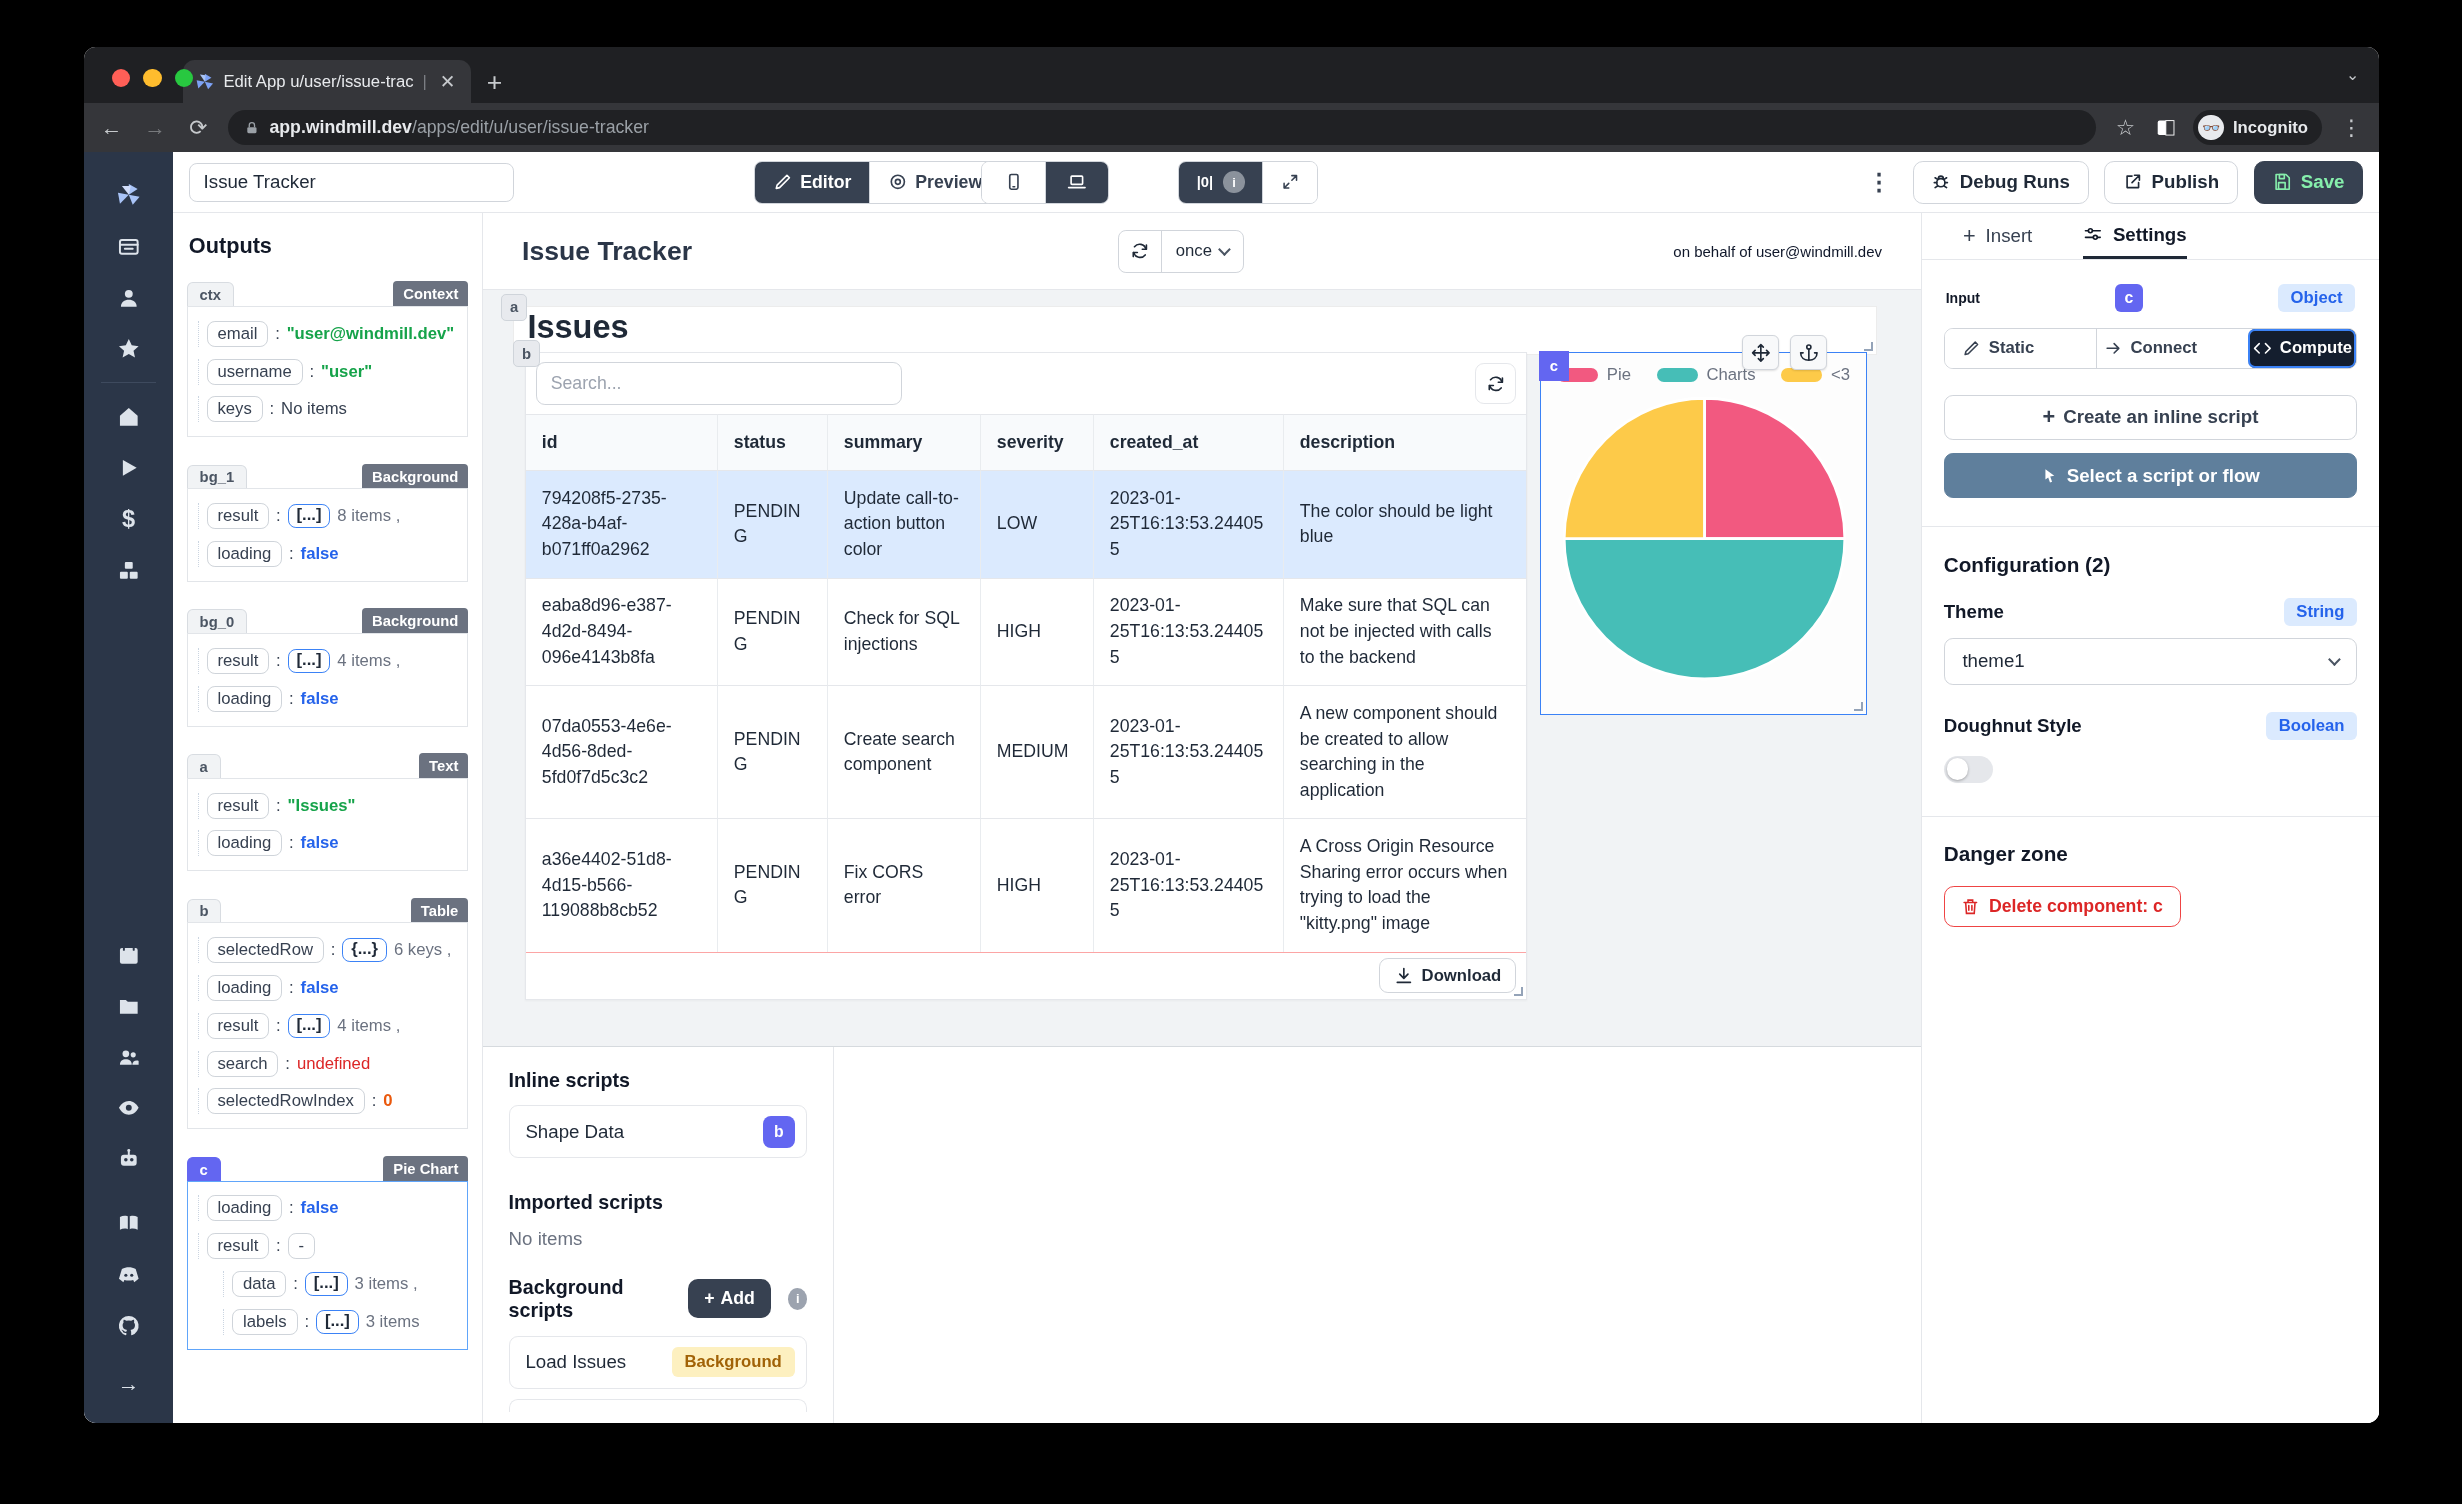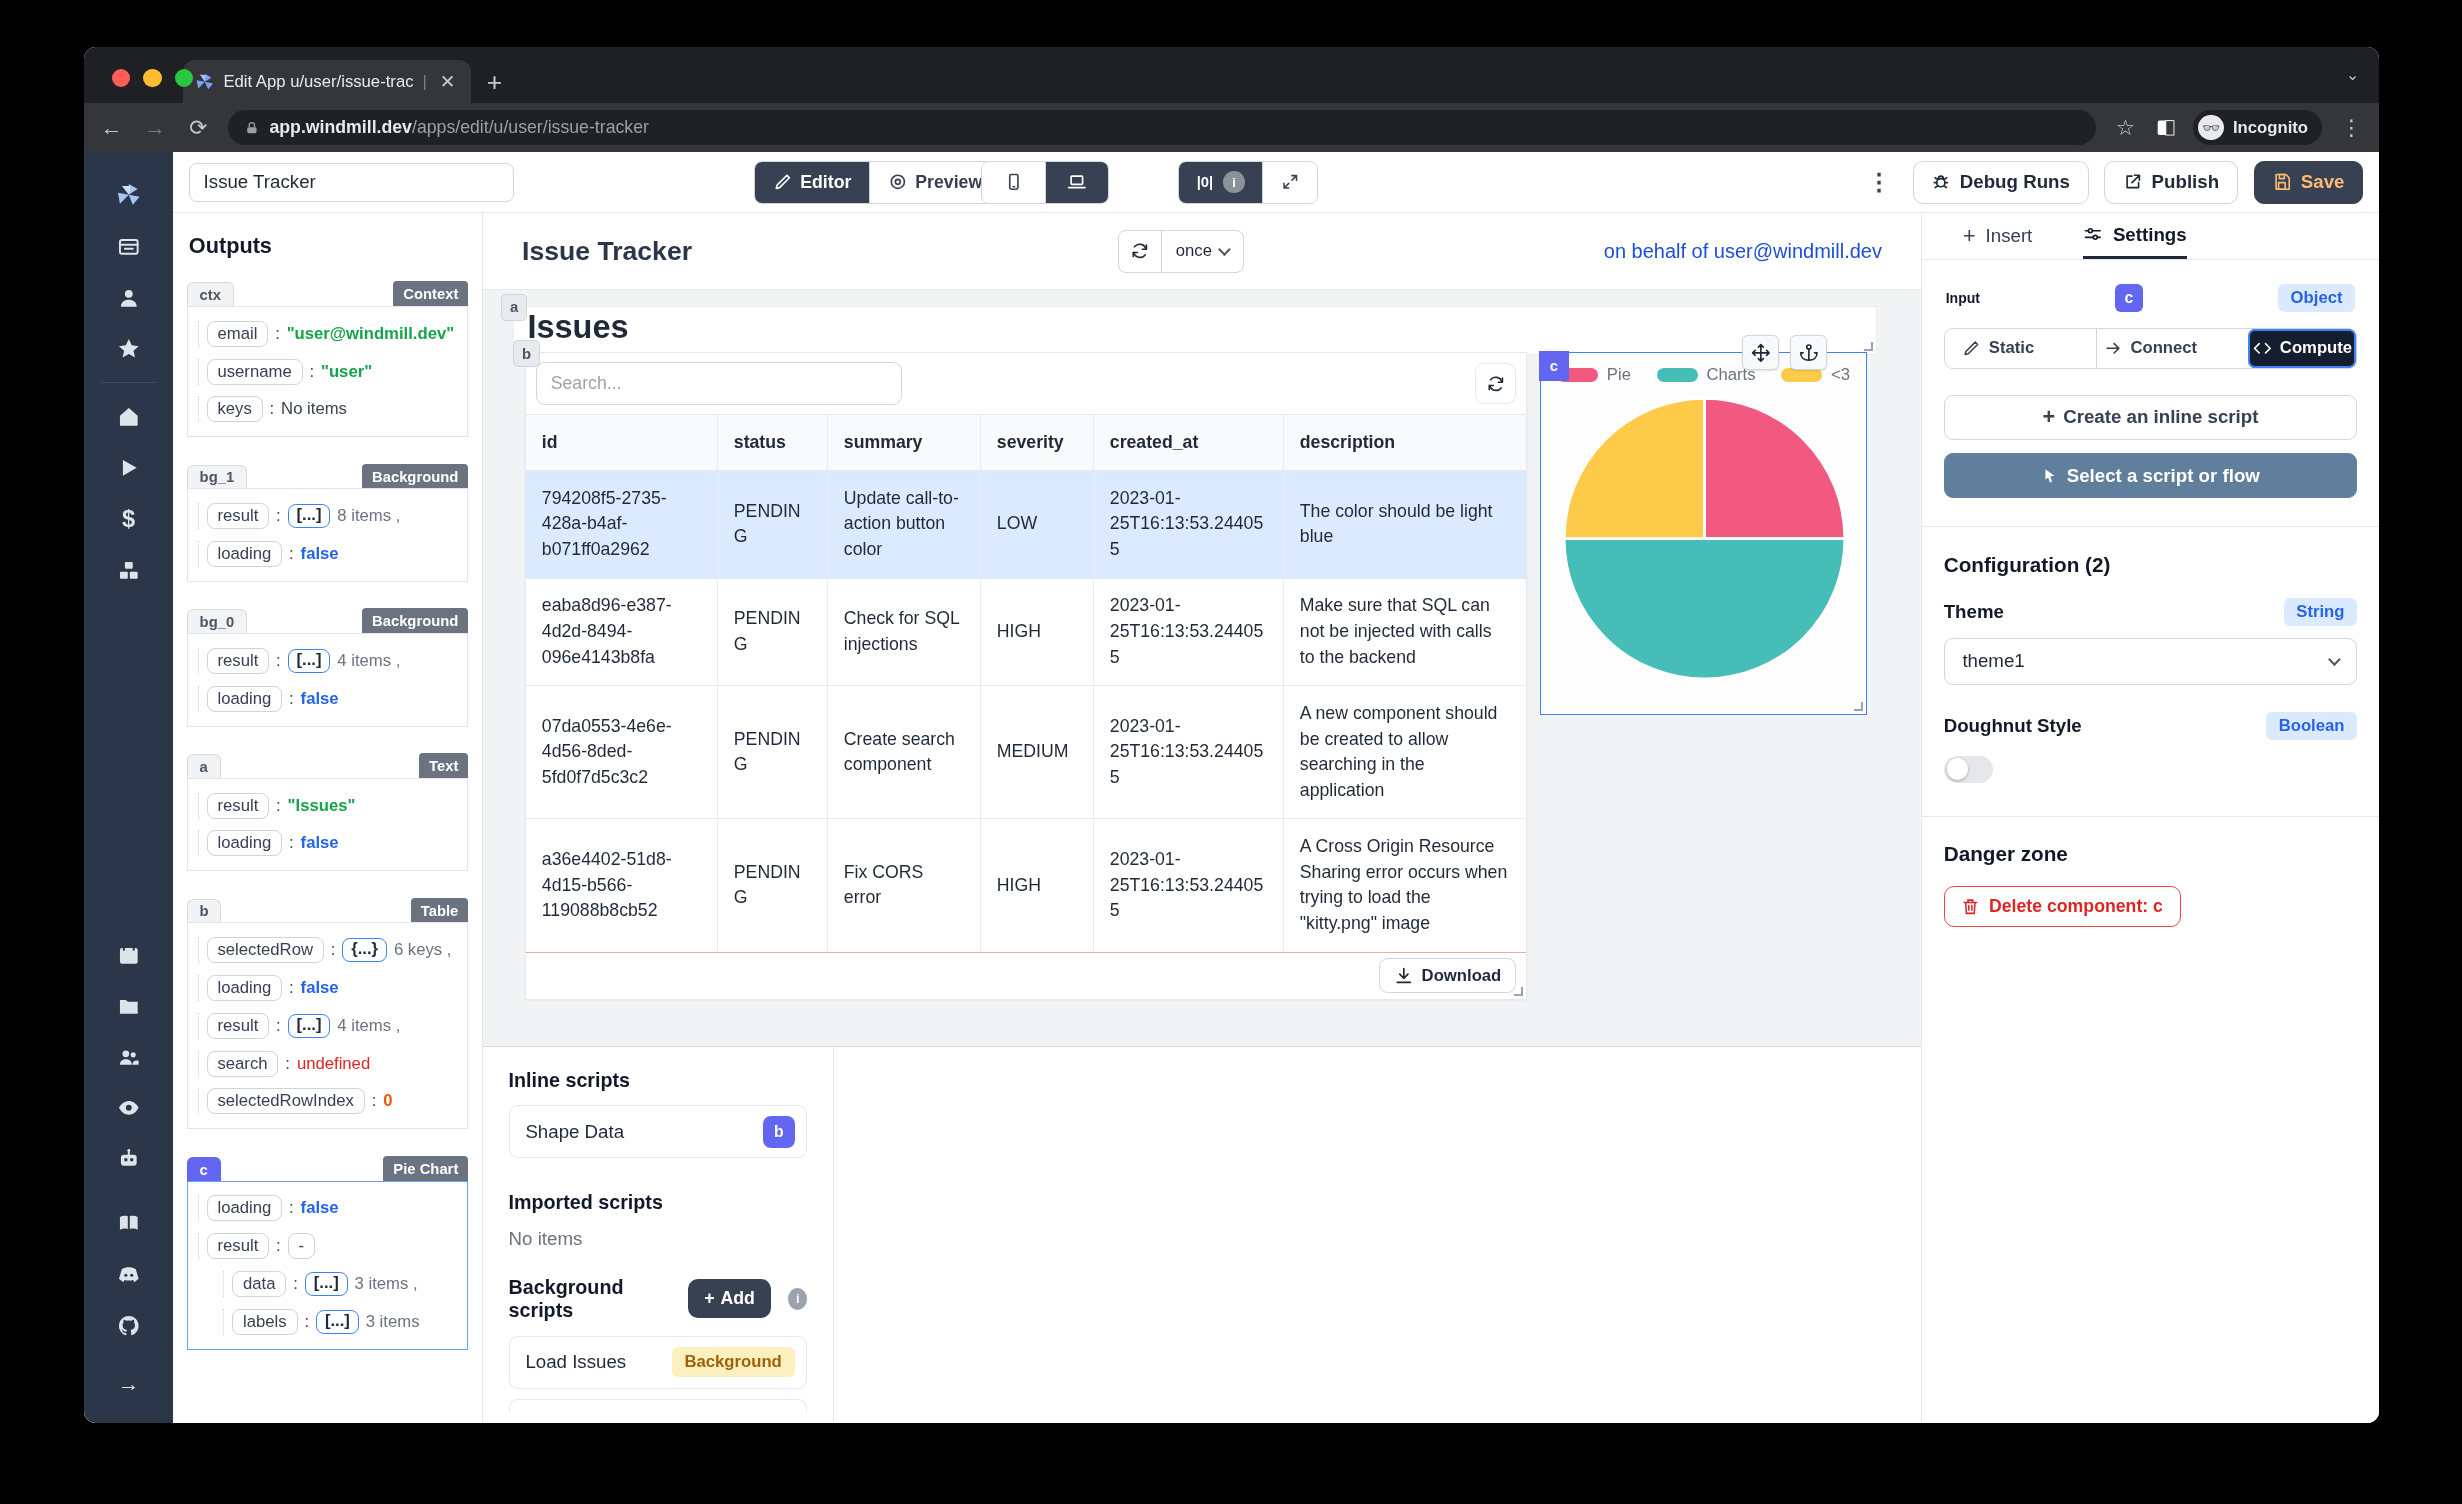--- a/index.html
+++ b/index.html
@@ -42,21 +42,21 @@
   .appname { width:325px; height:39px; border:1px solid #d1d5db; border-radius:7.9px; padding:0 13.8px; font-size:18.7px; color:#1f2937; font-family:"Liberation Sans",sans-serif; }
   .seg-group { position:absolute; display:flex; border:1px solid #d1d5db; border-radius:7.9px; overflow:hidden; height:43px; background:#fff; }
   .seg { display:flex; align-items:center; justify-content:center; gap:7.9px; padding:0 17.7px; font-size:17.7px; font-weight:bold; color:#374151; background:#fff; }
   .seg.dark { background:#374151; color:#fff; }
   .seg + .seg { border-left:1px solid #d1d5db; }
   .seg svg { width:19.7px; height:19.7px; stroke:currentColor; fill:none; stroke-width:2; stroke-linecap:round; stroke-linejoin:round; }
   .tb-right { margin-left:auto; display:flex; align-items:center; gap:15.8px; }
   .kebab { color:#374151; font-size:23.6px; font-weight:bold; letter-spacing:0; padding:0 5.9px; }
   .btn { display:flex; align-items:center; gap:8.9px; border:1px solid #d1d5db; border-radius:9.9px; height:43px; padding:0 17.7px; font-size:18.7px; font-weight:bold; color:#1f2937; background:#fff; }
   .btn svg { width:19.7px; height:19.7px; stroke:currentColor; fill:none; stroke-width:2; stroke-linecap:round; stroke-linejoin:round; }
-  .btn.dark { background:#374151; border-color:#374151; color:#fdba74;text-align:right; }
+  .btn.dark { background:#374151; border-color:#374151; color:#86efac;text-align:right; }
 
   .body-row { flex:1; display:flex; min-height:0; }
 
   
   .outputs { width:310px; border-right:1px solid #e5e7eb; padding:15.8px 13.8px; overflow:hidden; flex:none; background:#fff; }
   .outputs h2 { font-size:21.7px; color:#111827; margin:3.9px 2px 17.7px; }
   .out-sec { margin-bottom:21.7px; position:relative; }
   .out-head { display:flex; justify-content:space-between; align-items:flex-end; height:29.6px; }
   .out-tab { background:#f1f3f5; border:1px solid #d8dce1; border-bottom:none; border-radius:5.9px 5.9px 0 0; padding:3.9px 11.8px 3px; font-size:14.8px; font-weight:bold; color:#4b5563; }
   .out-badge { background:#6b7280; color:#fff; border-radius:3.9px 3.9px 0 0; padding:4.9px 9.9px 3.9px; font-size:14.8px; font-weight:bold; }
@@ -74,21 +74,21 @@
   .v-plain { color:#374151; }
   .v-sfx { color:#6b7280; }
 
   
   .maincol { flex:1; display:flex; flex-direction:column; min-width:0; background:#fff; }
   .canvas-header { height:77px; display:flex; align-items:center; padding:0 39px; border-bottom:1px solid #e5e7eb; position:relative; flex:none; }
   .canvas-header h1 { font-size:26.6px; color:#2b3648; }
   .sched { position:absolute; left:635px; top:16.7px; display:flex; align-items:center; height:43px; border:1px solid #d1d5db; border-radius:7.9px; background:#fff; }
   .sched .rbtn { width:43px; display:flex; align-items:center; justify-content:center; border-right:1px solid #d1d5db; height:100%; }
   .sched .stext { padding:0 13.8px; font-size:16.7px; color:#1f2937; display:flex; gap:7.9px; align-items:center; }
-  .onbehalf { margin-left:auto; font-size:20px; color:#1d4ed8; }
+  .onbehalf { margin-left:auto; font-size:15px; color:#0f172a; }
   .chev { width:8.9px; height:8.9px; border-right:2px solid #4b5563; border-bottom:2px solid #4b5563; transform:rotate(45deg); margin-top:-3.9px; }
 
   .canvas { flex:1; background:#f1f3f5; position:relative; overflow:hidden; }
   .comp-label { position:absolute; background:#e8eaee; border:1px solid #cfd4da; border-radius:4.9px; font-size:14.8px; font-weight:bold; color:#4b5563; width:26.6px; height:26.6px; display:flex; align-items:center; justify-content:center; z-index:5; }
   .resize-h { position:absolute; right:3px; bottom:3px; width:8.9px; height:8.9px; border-right:2px solid #94a3b8; border-bottom:2px solid #94a3b8; }
 
   .cmp-issues { position:absolute; left:29.6px; top:15.8px; width:1364px; height:49px; background:#fff; border:1px solid #ececec; }
   .cmp-issues .txt { font-size:32.5px; font-weight:bold; color:#1f2937; padding:2px 0 0 13.8px; }
 
   .cmp-table { position:absolute; left:42px; top:62px; width:1002px; background:#fff; border:1px solid #e5e7eb; box-shadow:0 1px 2px rgba(0,0,0,.04); }

